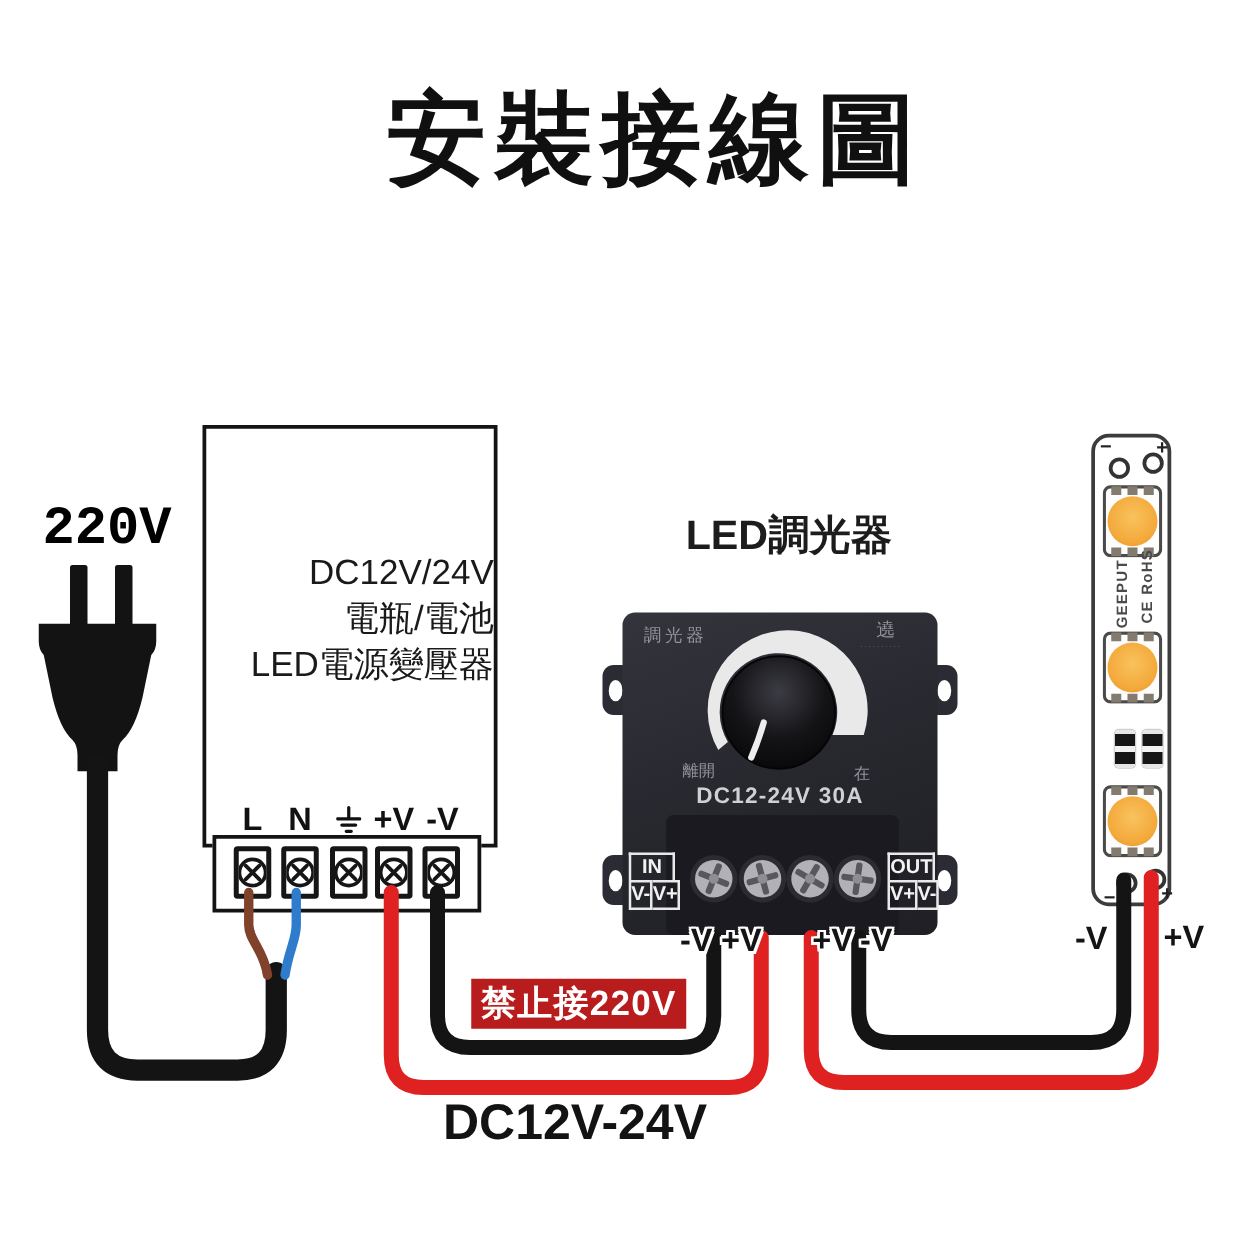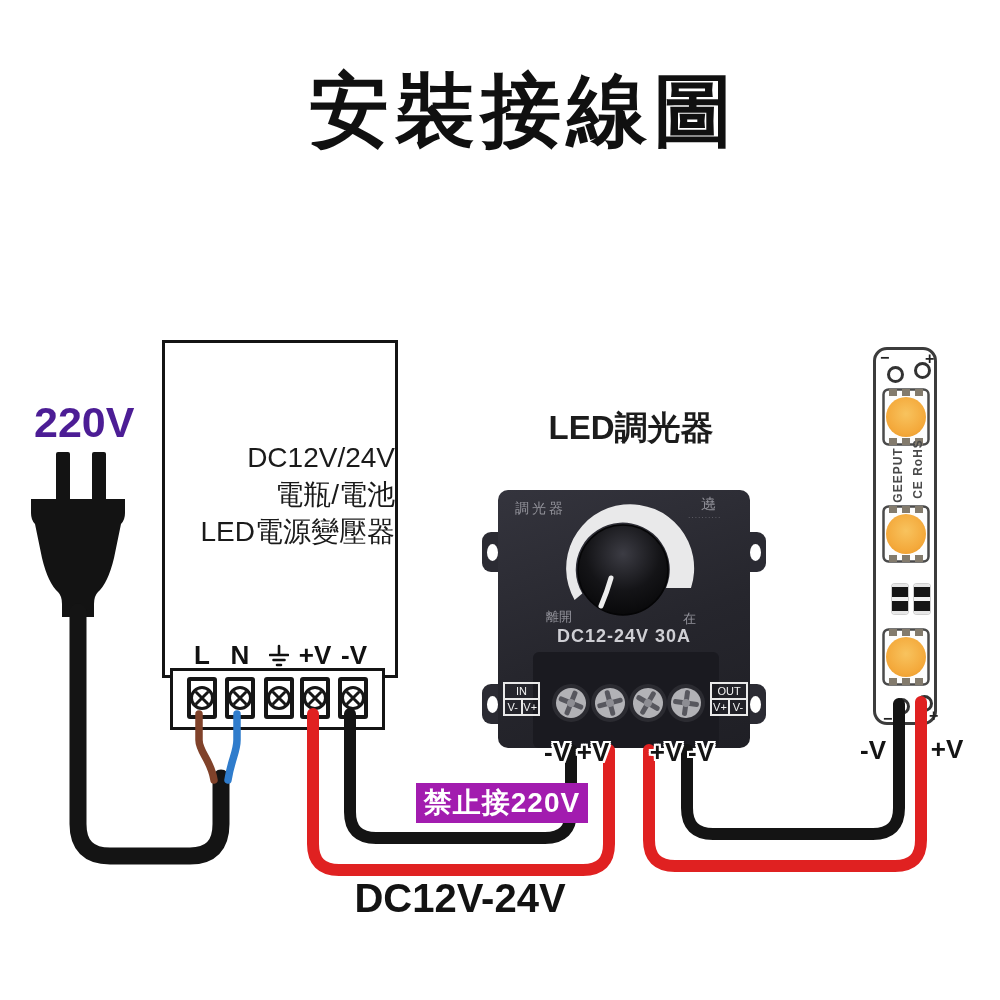--- a/index.html
+++ b/index.html
@@ -5,21 +5,21 @@
   html,body{margin:0;padding:0;}
   body{font-family:"Liberation Sans","DejaVu Sans",sans-serif;background:#ffffff;}
   #stage{position:relative;width:1000px;height:1000px;background:#ffffff;overflow:hidden;}
   .abs{position:absolute;}
 
   
   .page-title{left:0;right:0;top:58px;text-align:center;font-size:80px;font-weight:900;
     color:#101010;letter-spacing:6px;margin-left:48px;}
 
   
-  .plug-label{left:34px;top:398px;font-size:43px;font-weight:700;color:#4c1d95;}
+  .plug-label{left:34px;top:398px;font-size:43px;font-weight:700;color:#000000;font-family:Liberation Mono, monospace;}
 
   
   .psu-box{left:162px;top:340px;width:236px;height:338px;background:#fff;border:3px solid #141414;box-sizing:border-box;}
   .psu-text{left:0;right:0;top:96px;text-align:right;font-size:28px;line-height:37px;color:#1a1a1a;font-weight:500;}
   .psu-termlabel{top:297px;transform:translateX(-50%);font-size:26px;font-weight:800;color:#111;}
   .psu-strip{left:170px;top:668px;width:215px;height:62px;background:#fff;border:3px solid #141414;box-sizing:border-box;}
   .psu-cell{position:absolute;top:6px;width:30px;height:42px;border:4px solid #161616;border-radius:3px;background:#fff;box-sizing:border-box;}
 
   
   .dimmer-title{left:506px;top:406px;width:250px;text-align:center;font-size:33px;font-weight:600;color:#1c1c1c;}
@@ -27,40 +27,40 @@
   .dimmer-ear .hole{position:absolute;top:12px;width:11px;height:17px;background:#fff;border-radius:50%;}
   .dimmer-body{left:498px;top:490px;width:252px;height:258px;background:linear-gradient(160deg,#34343d 0%,#26262d 55%,#1f1f25 100%);border-radius:10px;}
   .face-text{position:absolute;color:#93939b;}
   .brand{left:17px;top:10px;font-size:14px;letter-spacing:3px;}
   .corner-char{left:203px;top:5px;font-size:15px;}
   .corner-sub{left:190px;top:24px;font-size:7px;color:#6e6e76;letter-spacing:1px;}
   .knob-left{left:48px;top:118px;font-size:13px;font-family:Liberation Mono, monospace;}
   .knob-right{left:185px;top:120px;font-size:13px;}
   .rating{left:0;width:100%;top:136px;text-align:center;font-size:18px;font-weight:700;color:#cfcfd4;letter-spacing:1px;}
   .tblock{position:absolute;left:35px;top:162px;width:186px;height:96px;background:#1a1a20;border-radius:6px;}
-  .iobox{position:absolute;color:#f2f2f2;font-size:11px;font-weight:400;text-align:center;}
+  .iobox{position:absolute;color:#f2f2f2;font-size:16px;font-weight:700;text-align:center;}
   .iobox .hdr{border:2px solid #e9e9e9;border-bottom:none;padding:1px 0;}
   .iobox .cols{display:flex;}
   .iobox .cols span{flex:1;border:2px solid #e9e9e9;padding:1px 0;}
   .iobox .cols span+span{border-left:none;}
 
   
   .strip-title{left:850px;top:286px;width:140px;text-align:center;font-size:33px;font-weight:600;color:#1c1c1c;}
   .strip-body{left:873px;top:347px;width:64px;height:378px;background:#fff;border:3px solid #3c3c3c;border-radius:14px;box-sizing:border-box;}
   .pad{position:absolute;width:17px;height:17px;border:3px solid #333;border-radius:50%;background:#fff;box-sizing:border-box;}
   .pad-sign{position:absolute;font-size:16px;font-weight:800;color:#222;}
   .cert{position:absolute;transform:rotate(-90deg);transform-origin:center;font-size:12px;font-weight:700;color:#4a4a4a;letter-spacing:1px;white-space:nowrap;}
   .resistor{position:absolute;width:16px;height:30px;border-radius:3px;
     background:linear-gradient(#e6e6e6 0 10%,#161616 10% 42%,#f2f2f2 42% 58%,#161616 58% 90%,#e6e6e6 90% 100%);
     box-shadow:0 0 0 1px #cfcfcf;}
   .chip{position:absolute;left:6px;}
 
   
-  .warning{left:377px;top:783px;width:172px;height:40px;background:#a21caf;color:#fff;
-    display:flex;align-items:center;justify-content:center;font-size:28px;font-weight:700;letter-spacing:1px;margin-left:39px;}
+  .warning{left:377px;top:783px;width:172px;height:40px;background:#b91c1c;color:#fff;
+    display:flex;align-items:center;justify-content:center;font-size:28px;font-weight:700;letter-spacing:1px;}
   .dc-label{left:340px;top:876px;width:240px;text-align:center;font-size:40px;font-weight:800;color:#131313;}
 
   
   .wire-label{width:56px;text-align:center;font-size:26px;font-weight:800;color:#141414;
     text-shadow:-2px -2px 0 #fff,2px -2px 0 #fff,-2px 2px 0 #fff,2px 2px 0 #fff,0 -2px 0 #fff,0 2px 0 #fff,-2px 0 0 #fff,2px 0 0 #fff;}
 
   .layer{left:0;top:0;width:1000px;height:1000px;pointer-events:none;}
 </style>
 </head>
 <body>

